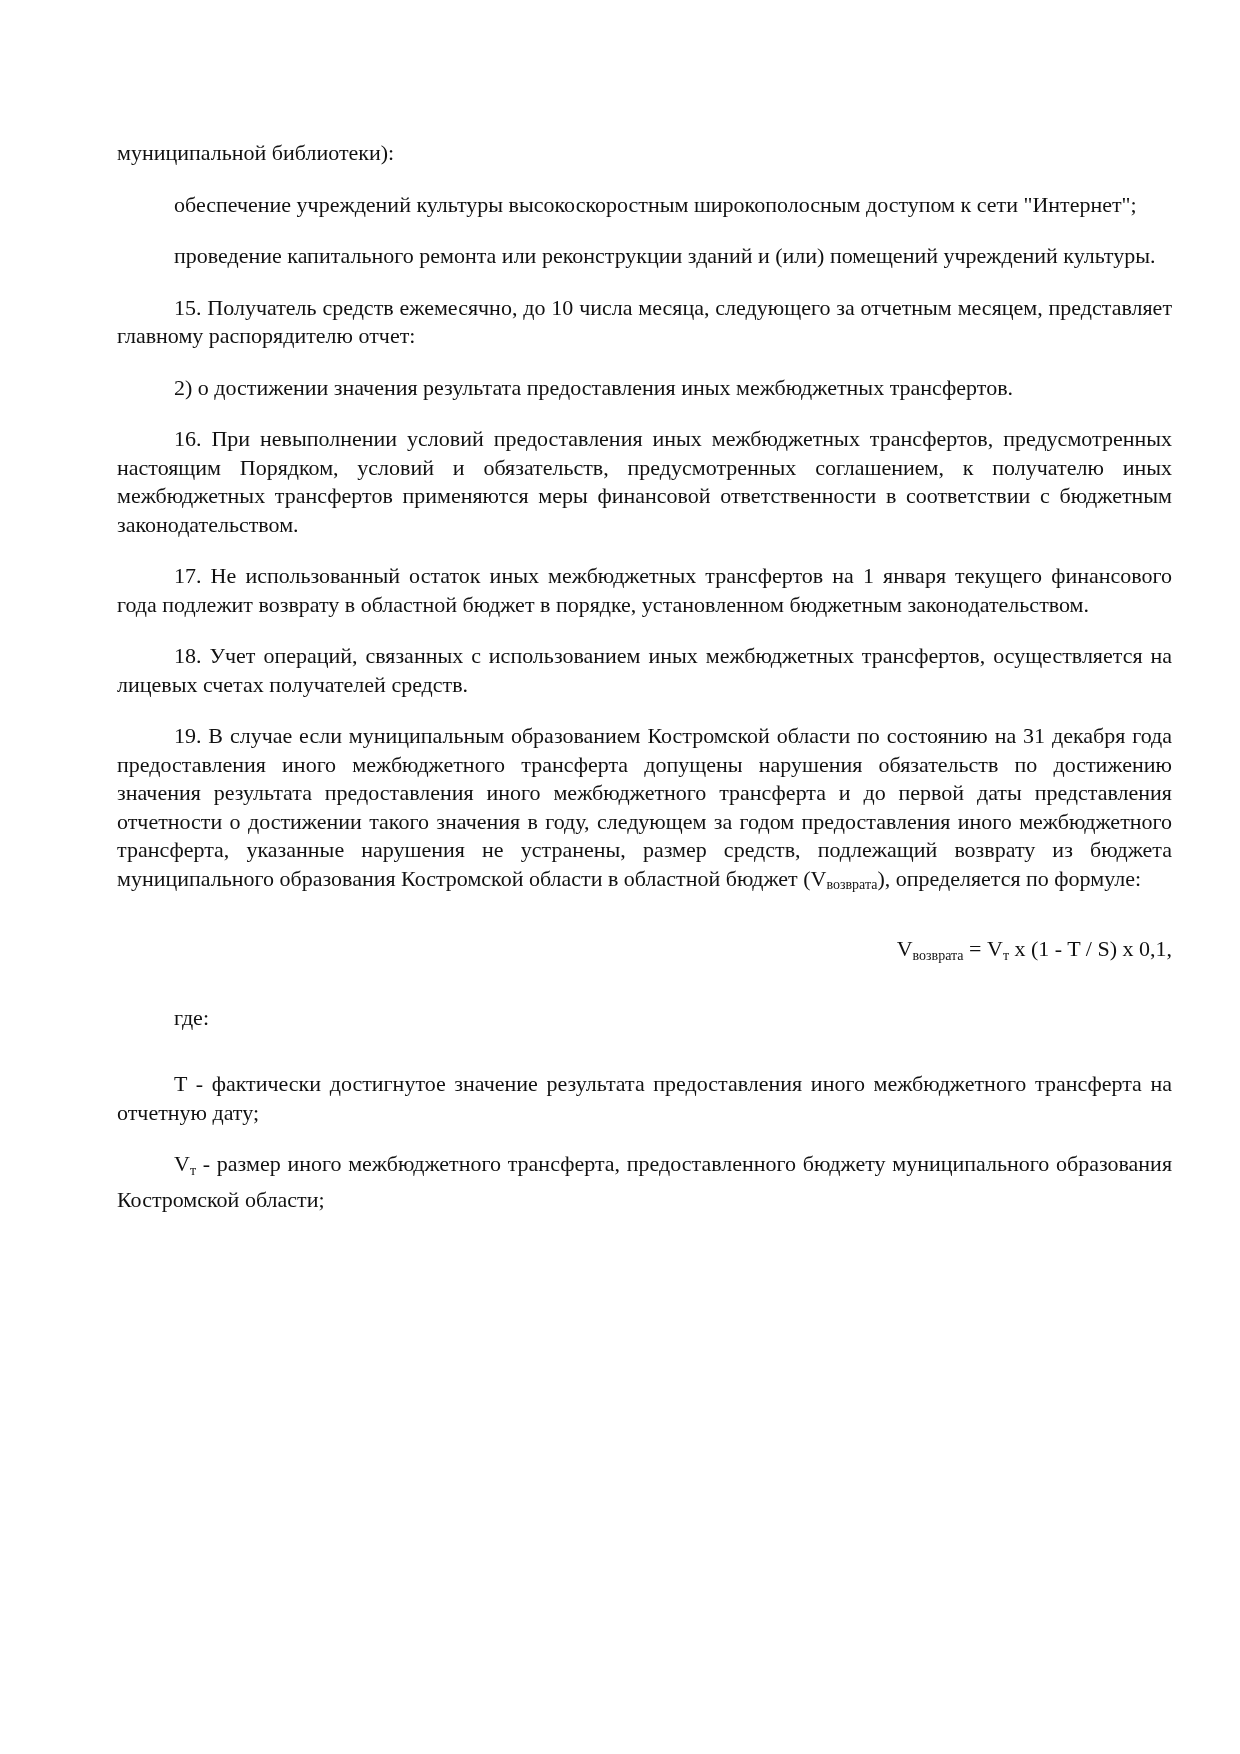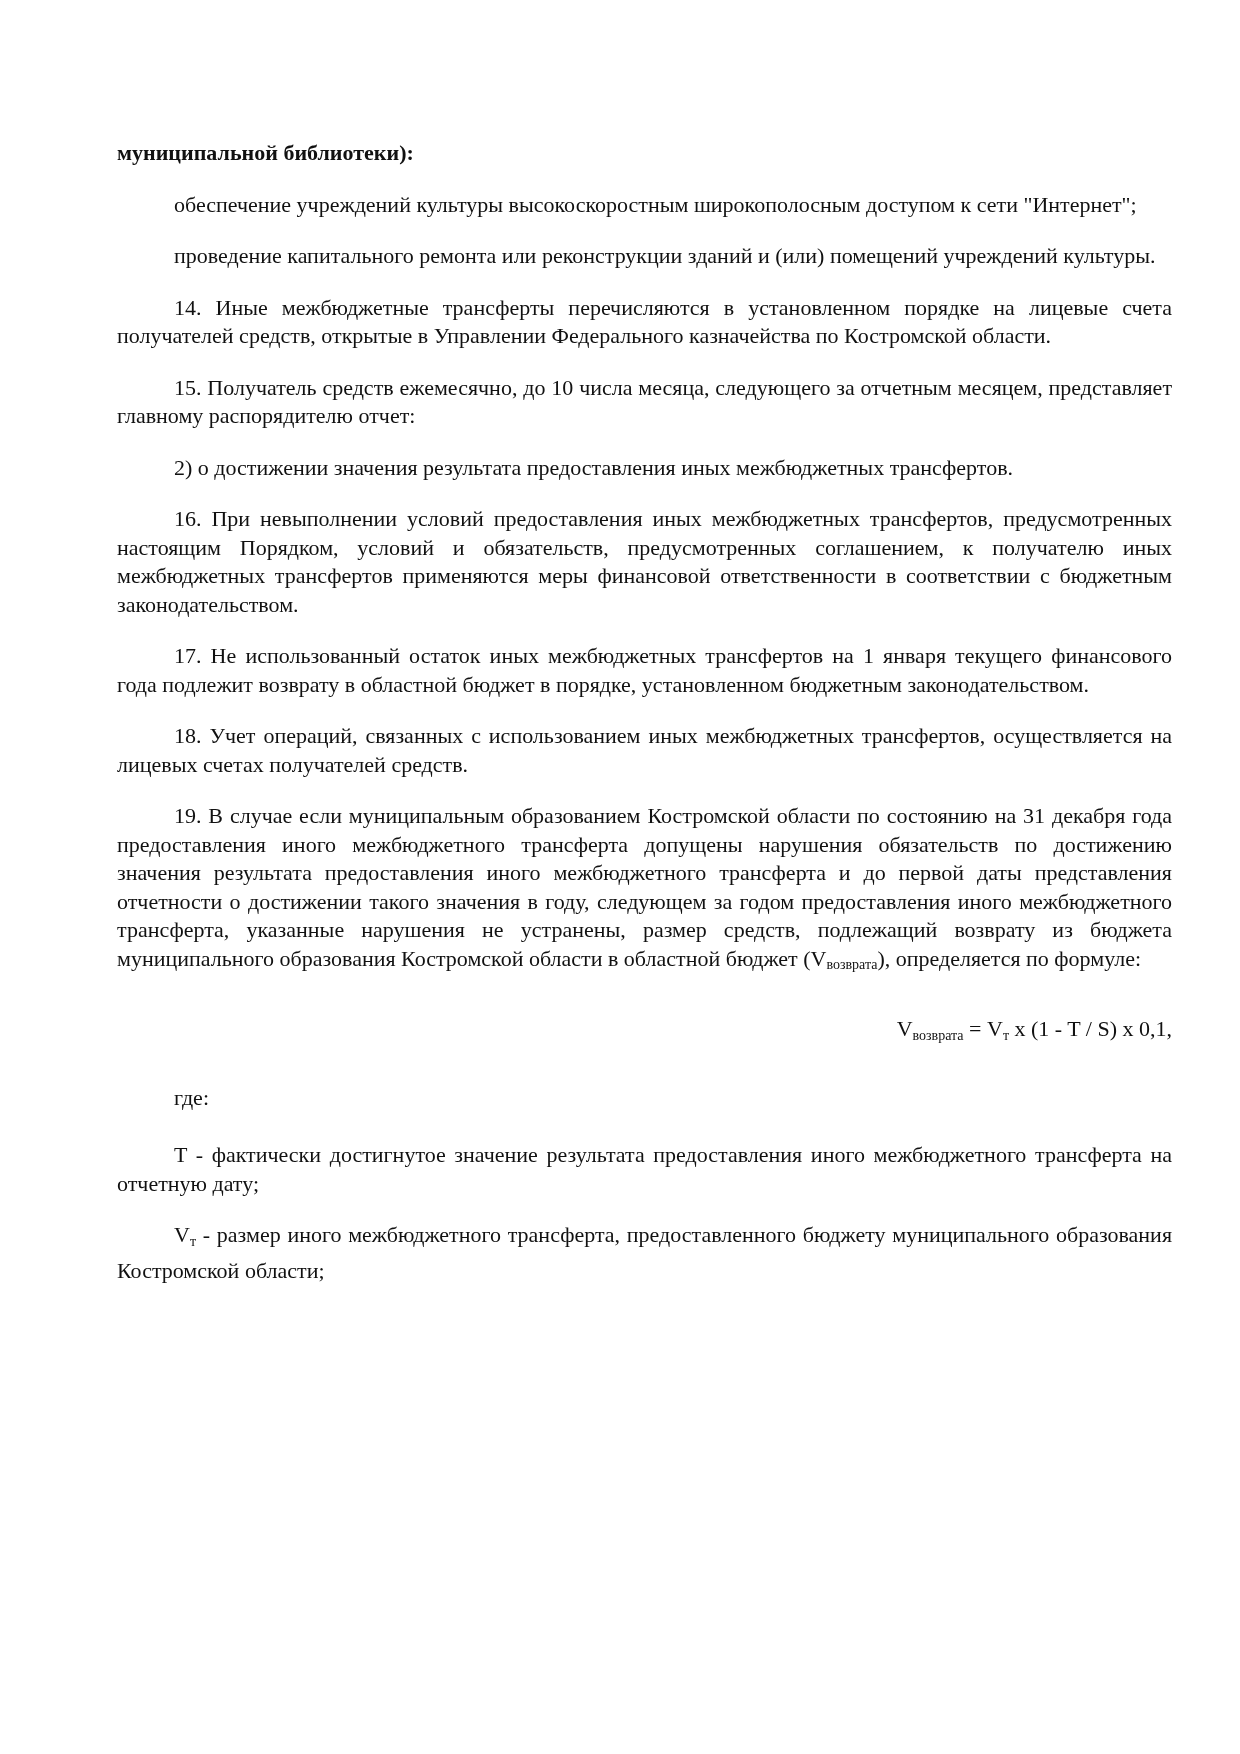--- a/index.html
+++ b/index.html
@@ -3,40 +3,39 @@
   <meta charset="utf-8">
   <style>
     html, body { margin: 0; padding: 0; background: #ffffff; }
     body { width: 1240px; height: 1754px; position: relative; overflow: hidden; }
     .page {
       position: absolute; left: 117px; top: 139px; width: 1055px;
       font-family: "Liberation Serif", "DejaVu Serif", serif;
       font-size: 22px; line-height: 28.5px; color: #111111;
     }
     .p { margin: 0 0 23px 0; text-align: justify; text-indent: 57px; }
-    .p.noindent { text-indent: 0; font-weight: bold; }
+    .p.noindent { text-indent: 0; }
     .formula { text-align: right; margin: 36px 0 33px 0; text-indent: 0; }
     .sub { font-size: 14px; vertical-align: -4px; }
     .s-inline { font-size: 14px; vertical-align: -3px; }
   </style>
 </head>
 <body>
 
 <div class="page">
   <p class="p noindent">муниципальной библиотеки):</p>
   <p class="p">обеспечение учреждений культуры высокоскоростным широкополосным доступом к сети "Интернет";</p>
   <p class="p">проведение капитального ремонта или реконструкции зданий и (или) помещений учреждений культуры.</p>
-  <p class="p">14. Иные межбюджетные трансферты перечисляются в установленном порядке на лицевые счета получателей средств, открытые в Управлении Федерального казначейства по Костромской области.</p>
   <p class="p">15. Получатель средств ежемесячно, до 10 числа месяца, следующего за отчетным месяцем, представляет главному распорядителю отчет:</p>
   <p class="p">2) о достижении значения результата предоставления иных межбюджетных трансфертов.</p>
   <p class="p">16. При невыполнении условий предоставления иных межбюджетных трансфертов, предусмотренных настоящим Порядком, условий и обязательств, предусмотренных соглашением, к получателю иных межбюджетных трансфертов применяются меры финансовой ответственности в соответствии с бюджетным законодательством.</p>
   <p class="p">17. Не использованный остаток иных межбюджетных трансфертов на 1 января текущего финансового года подлежит возврату в областной бюджет в порядке, установленном бюджетным законодательством.</p>
   <p class="p">18. Учет операций, связанных с использованием иных межбюджетных трансфертов, осуществляется на лицевых счетах получателей средств.</p>
 
   <p class="p" style="margin-bottom:0"><span>19. В случае если муниципальным образованием Костромской области по состоянию на 31 декабря года предоставления иного межбюджетного трансферта допущены нарушения обязательств по достижению значения результата предоставления иного межбюджетного трансферта и до первой даты представления отчетности о достижении такого значения в году, следующем за годом предоставления иного межбюджетного трансферта, указанные нарушения не устранены, размер средств, подлежащий возврату из бюджета муниципального образования Костромской области в областной бюджет (V</span><span class="s-inline">возврата</span><span>), определяется по формуле:</span></p>
 
   <p class="p formula"><span>V</span><span class="sub">возврата</span><span> = V</span><span class="sub">т</span><span> x (1 - T / S) x 0,1,</span></p>
 
-  <p class="p" style="margin-bottom:29px">где:</p>
+  <p class="p" style="margin-bottom:38px">где:</p>
 
   <p class="p"><span>T</span><span> - фактически достигнутое значение результата предоставления иного межбюджетного трансферта на отчетную дату;</span></p>
   <p class="p"><span>V</span><span class="sub">т</span><span> - размер иного межбюджетного трансферта, предоставленного бюджету муниципального образования Костромской области;</span></p>
 </div>
 
 </body></html>

